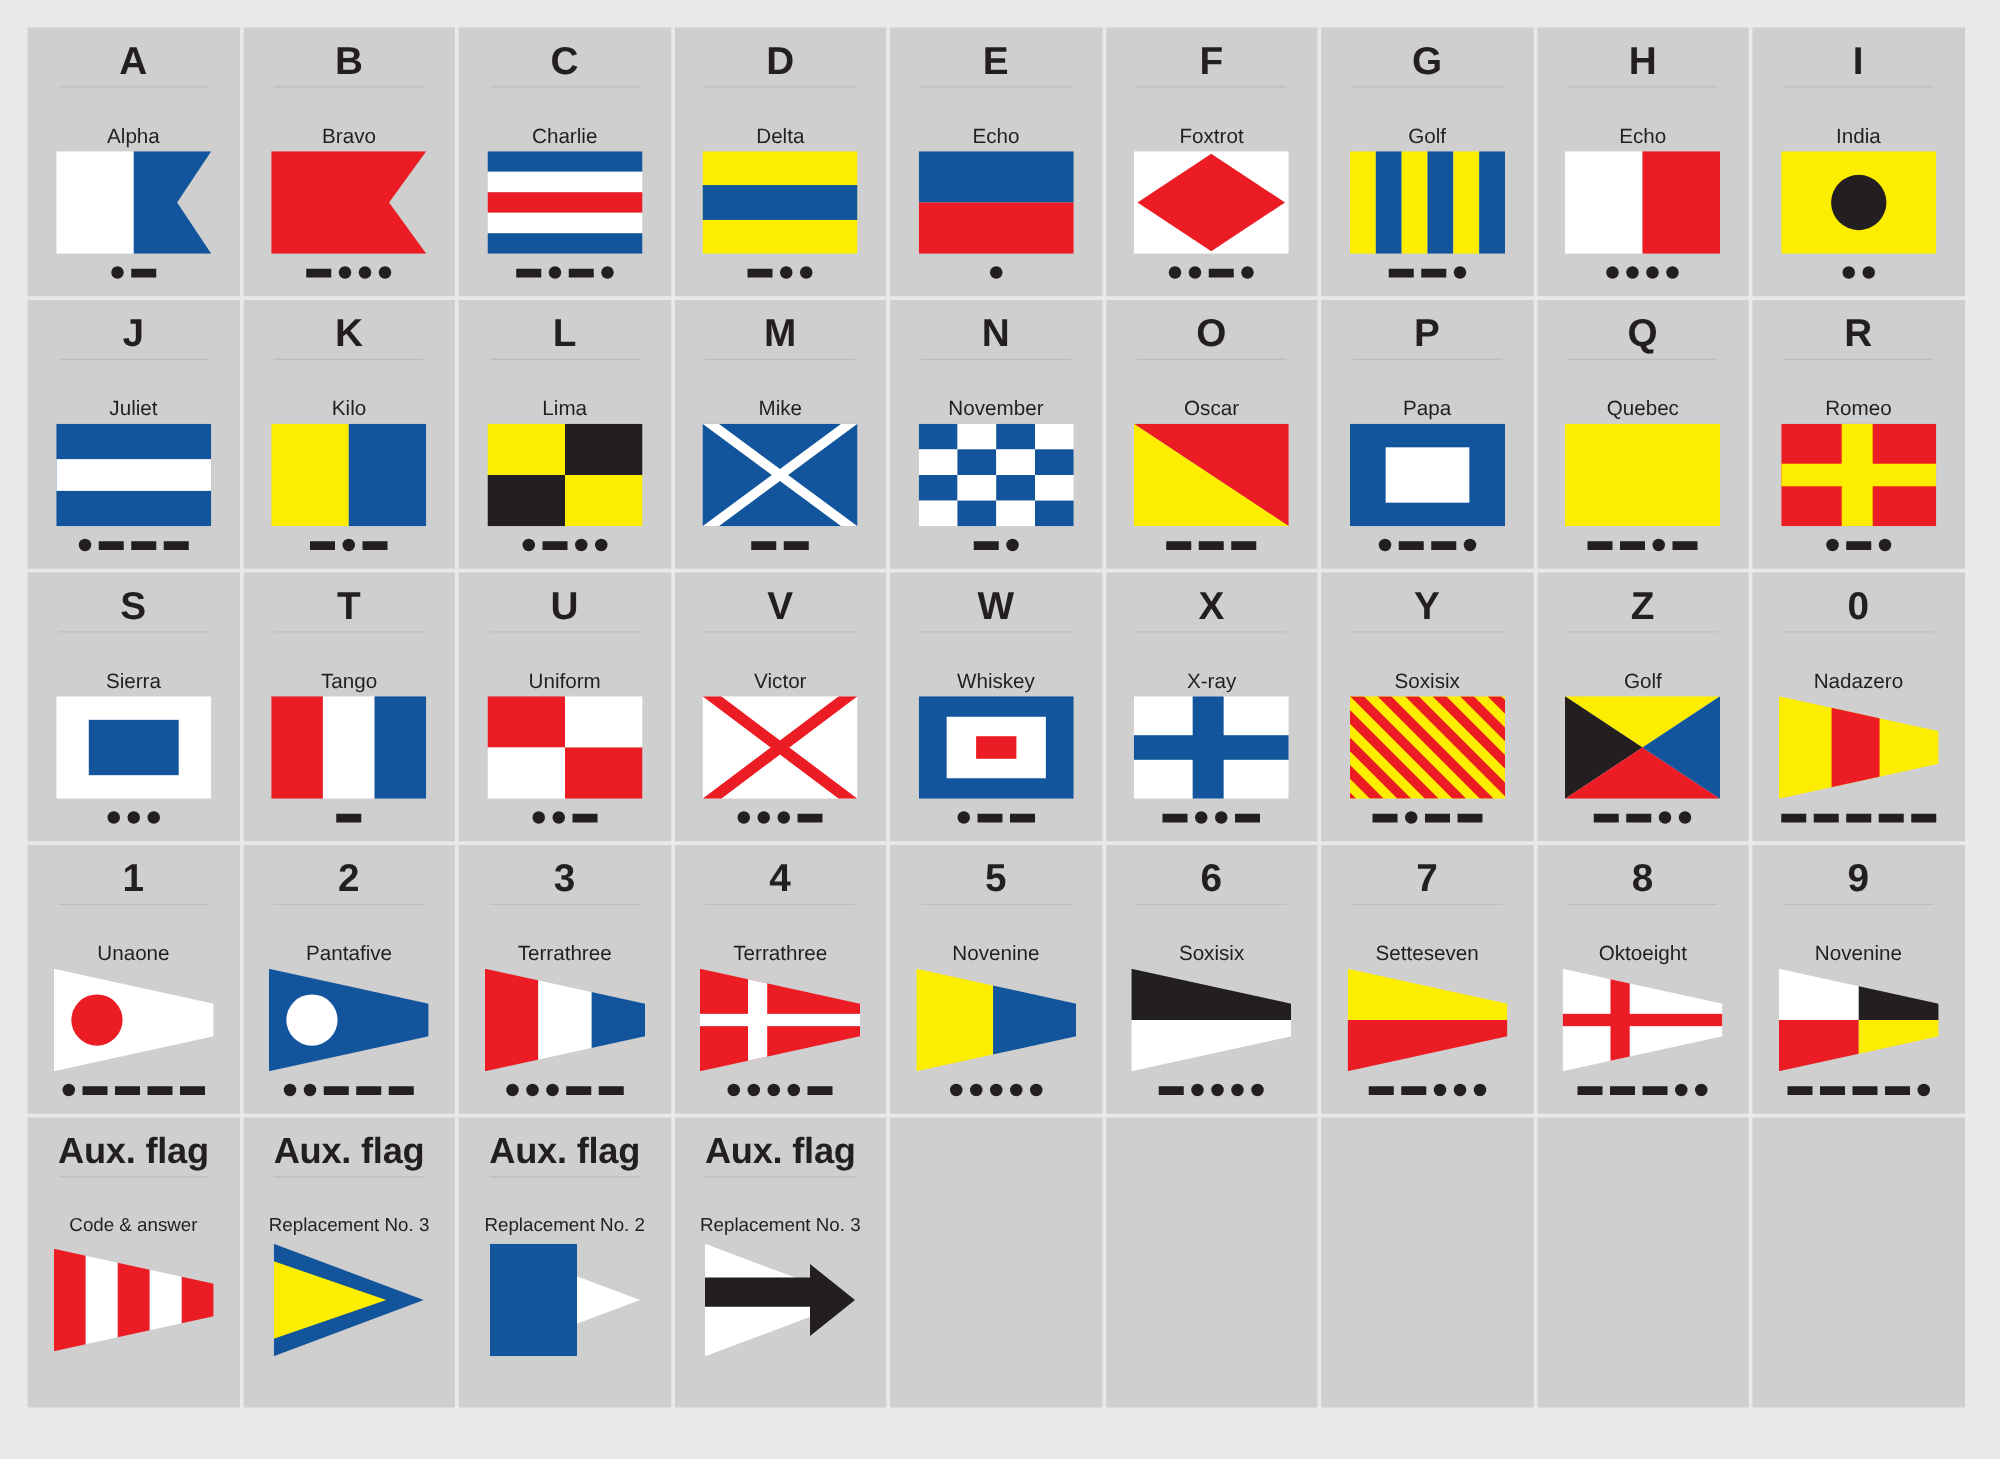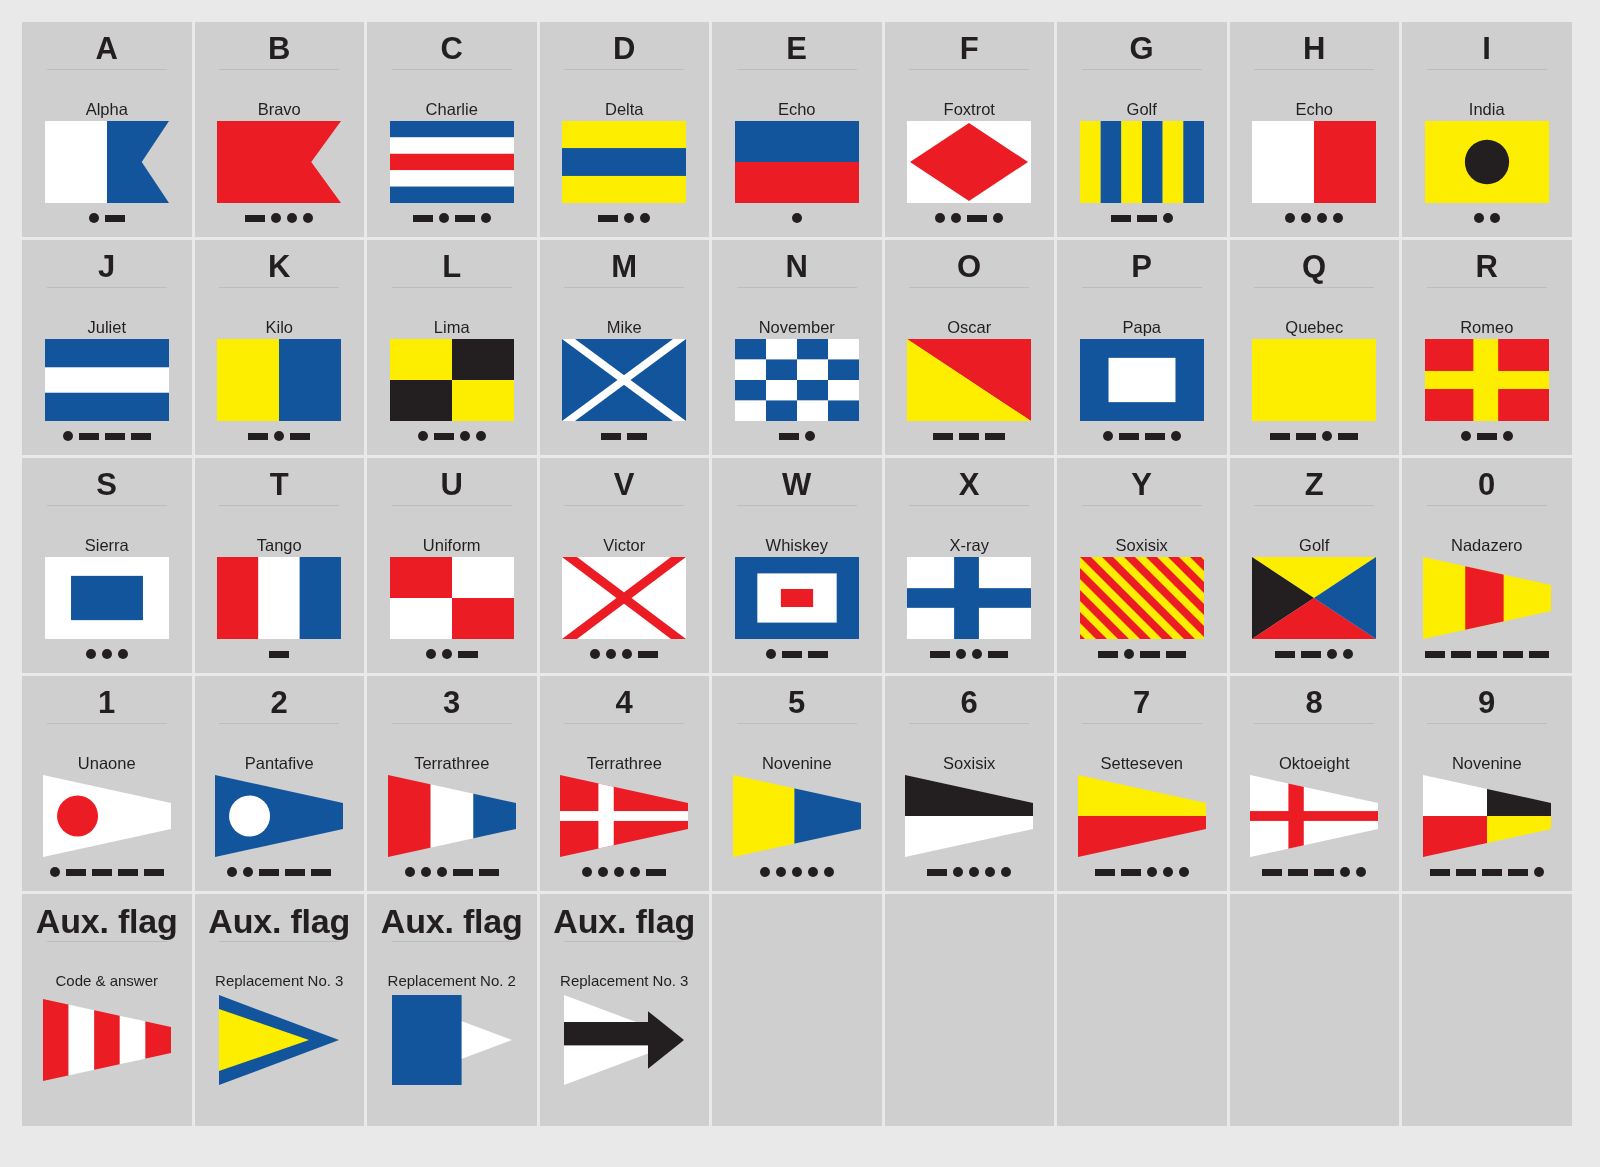--- a/index.html
+++ b/index.html
@@ -66,21 +66,21 @@
     align-items: center;
     justify-content: center;
     gap: 6px;
     height: 26px;
     margin-bottom: 6px;
   }
   .dot { width: 10px; height: 10px; border-radius: 50%; background: #231f20; }
   .dash { width: 20px; height: 7px; background: #231f20; }
 
   .aux .cell-letter {
-    font-size: 34px;
+    font-size: 29px;
     font-weight: 700;
     letter-spacing: -0.2px;
   }
   .aux .cell-name { font-size: 15px; }
   .aux .flagwrap { align-items: center; padding-bottom: 6px; }
 </style>
 </head>
 <body>
 
 <div id="sheet">

